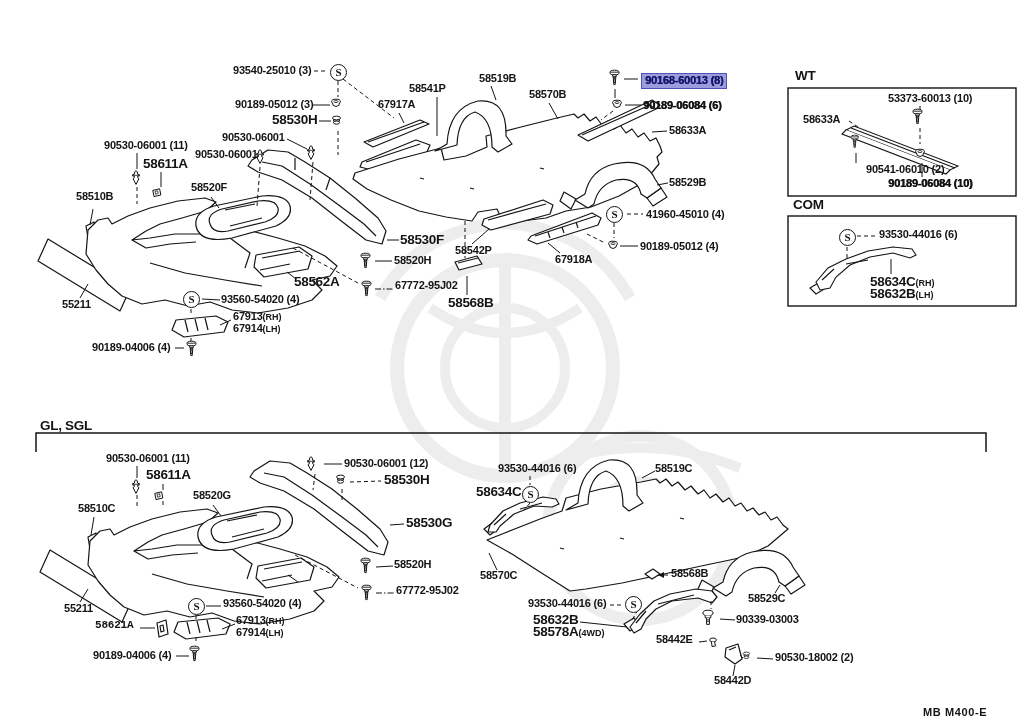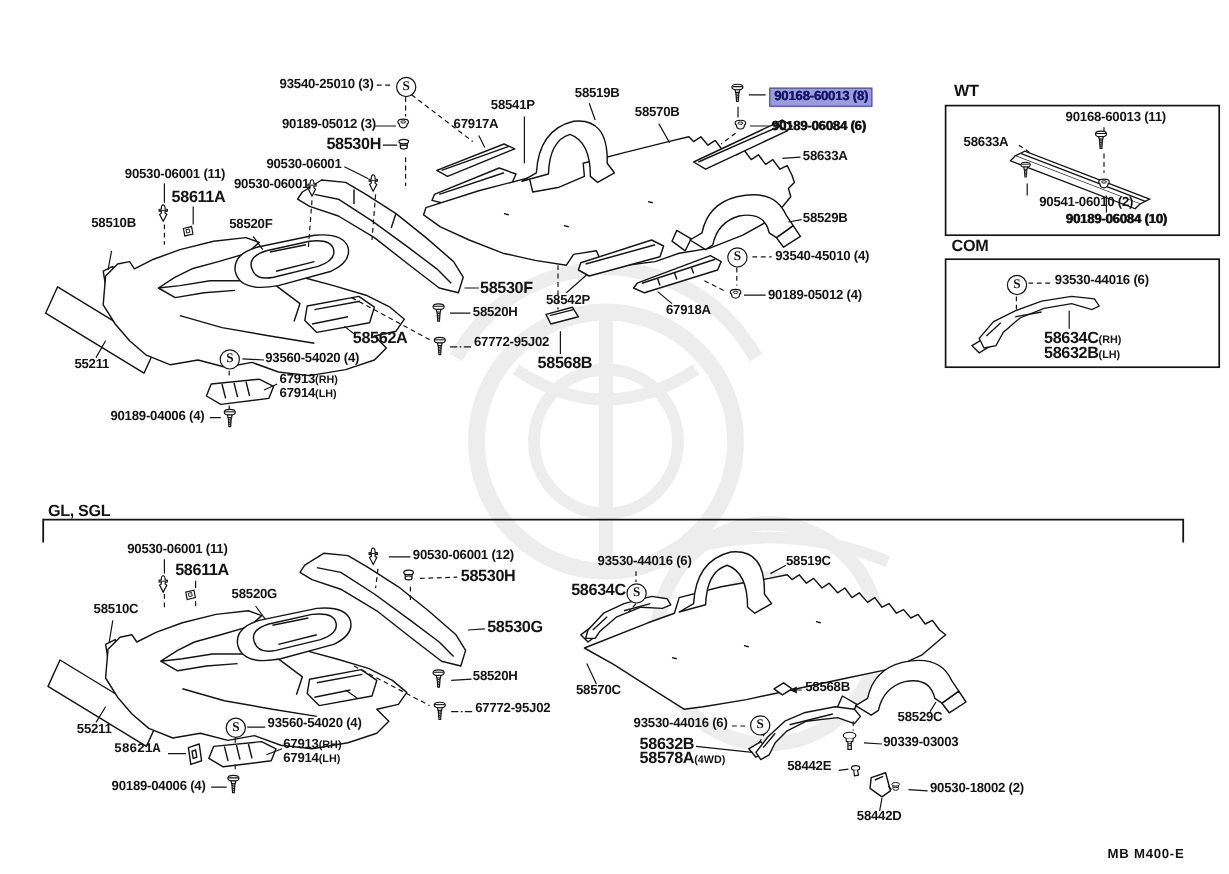--- a/index.html
+++ b/index.html
@@ -283,46 +283,46 @@
 </svg>
 
 <div id="label-layer">
       <div class="lbl" style="left: 233px; top: 17px;">93540-25010 (3)</div>
       <div class="lbl" style="left: 235px; top: 51px;">90189-05012 (3)</div>
       <div class="lbl lg" style="left: 272px; top: 65px;">58530H</div>
       <div class="lbl" style="left: 222px; top: 84px;">90530-06001</div>
       <div class="lbl" style="left: 195px; top: 101px;">90530-06001</div>
       <div class="lbl" style="left: 104px; top: 92px;">90530-06001 (11)</div>
       <div class="lbl lg" style="left: 143px; top: 109px;">58611A</div>
-      <div class="lbl" style="left: 76px; top: 133px; text-align: center;">58510B</div>
+      <div class="lbl" style="left: 76px; top: 143px; text-align: center;">58510B</div>
       <div class="lbl" style="left: 191px; top: 134px;">58520F</div>
       <div class="lbl" style="left: 62px; top: 251px;">55211</div>
       <div class="lbl lg" style="left: 294px; top: 227px;">58562A</div>
       <div class="lbl" style="left: 221px; top: 246px;">93560-54020 (4)</div>
       <div class="lbl" style="left: 233px; top: 263px;">67913<span class="sfx">(RH)</span></div>
       <div class="lbl" style="left: 233px; top: 275px;">67914<span class="sfx">(LH)</span></div>
       <div class="lbl" style="left: 92px; top: 294px;">90189-04006 (4)</div>
       <div class="lbl lg" style="left: 400px; top: 185px;">58530F</div>
       <div class="lbl" style="left: 394px; top: 207px;">58520H</div>
       <div class="lbl" style="left: 395px; top: 232px;">67772-95J02</div>
       <div class="lbl lg" style="left: 448px; top: 248px;">58568B</div>
       <div class="lbl" style="left: 455px; top: 197px;">58542P</div>
       <div class="lbl" style="left: 555px; top: 206px; text-align: right;">67918A</div>
-      <div class="lbl" style="left: 646px; top: 161px;">93540-45010 (4)</div>
+      <div class="lbl" style="left: 646px; top: 161px;">41960-45010 (4)</div>
       <div class="lbl" style="left: 640px; top: 193px;">90189-05012 (4)</div>
       <div class="lbl" style="left: 669px; top: 129px;">58529B</div>
       <div class="lbl" style="left: 669px; top: 77px;">58633A</div>
       <div class="lbl hl" style="left: 641px; top: 25px;">90168-60013 (8)</div>
       <div class="lbl dbl" style="left: 643px; top: 52px;">90189-06084 (6)</div>
       <div class="lbl" style="left: 479px; top: 25px;">58519B</div>
       <div class="lbl" style="left: 529px; top: 41px;">58570B</div>
       <div class="lbl" style="left: 409px; top: 35px;">58541P</div>
       <div class="lbl" style="left: 378px; top: 51px;">67917A</div>
       <div class="lbl lg" style="left: 795px; top: 21px;">WT</div>
-      <div class="lbl" style="left: 888px; top: 45px;">90168-60013 (11)</div>
+      <div class="lbl" style="left: 888px; top: 45px;">53373-60013 (10)</div>
       <div class="lbl" style="left: 803px; top: 66px;">58633A</div>
       <div class="lbl" style="left: 866px; top: 116px;">90541-06010 (2)</div>
       <div class="lbl dbl" style="left: 888px; top: 130px;">90189-06084 (10)</div>
       <div class="lbl lg" style="left: 793px; top: 150px;">COM</div>
       <div class="lbl" style="left: 879px; top: 181px;">93530-44016 (6)</div>
       <div class="lbl lg" style="left: 870px; top: 227px;">58634C<span class="sfx">(RH)</span></div>
       <div class="lbl lg" style="left: 870px; top: 239px;">58632B<span class="sfx">(LH)</span></div>
       <div class="lbl lg" style="left: 40px; top: 371px;">GL, SGL</div>
       <div class="lbl" style="left: 106px; top: 405px;">90530-06001 (11)</div>
       <div class="lbl lg" style="left: 146px; top: 420px;">58611A</div>

